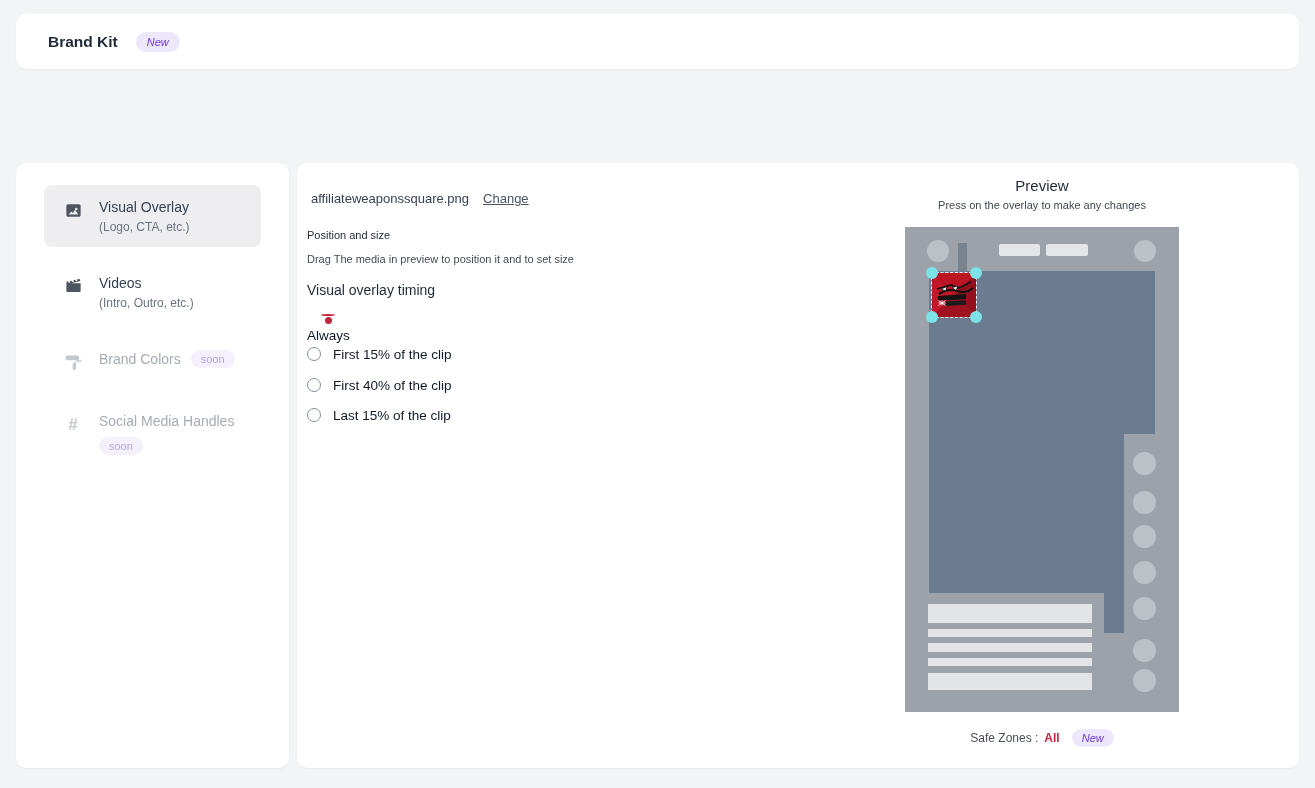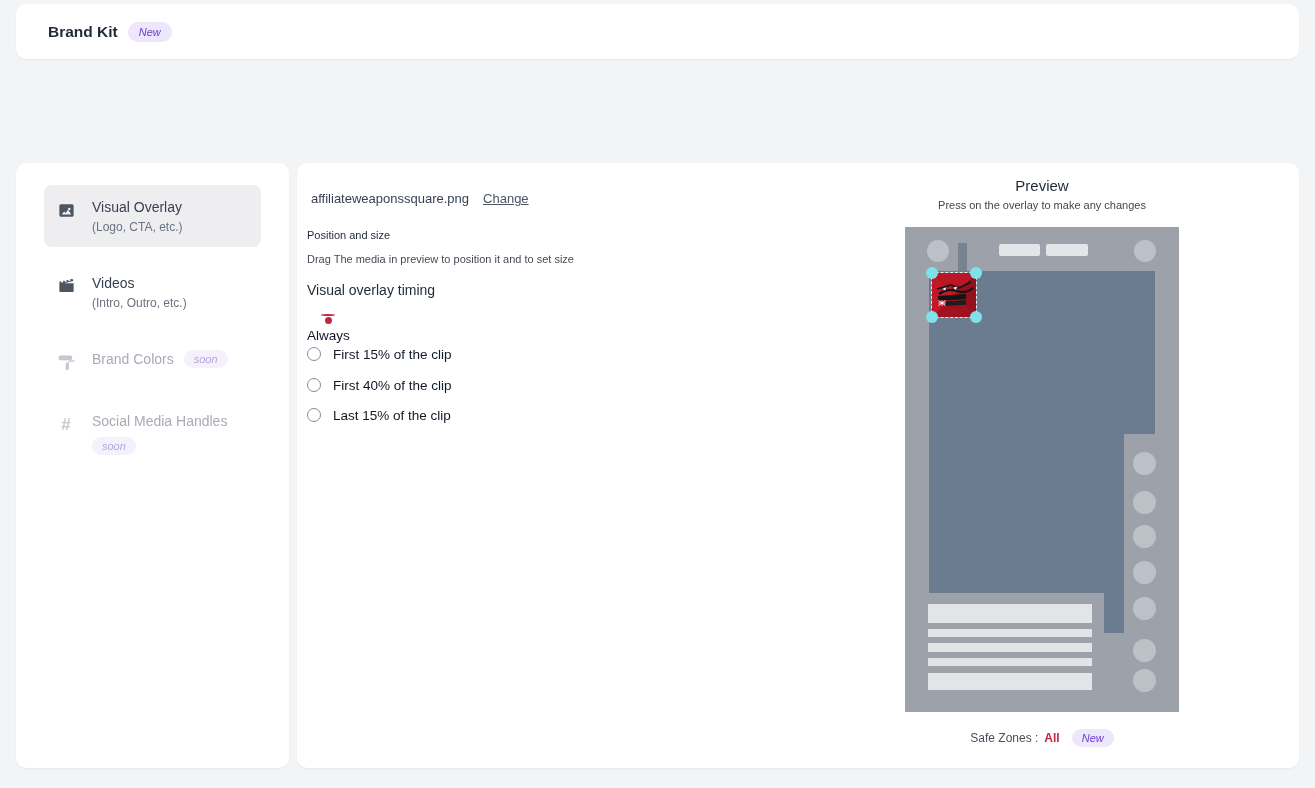--- a/index.html
+++ b/index.html
@@ -2,43 +2,43 @@
 <html><head>
 <meta charset="utf-8">
 <style>
   * { margin:0; padding:0; box-sizing:border-box; }
   html,body { width:1315px; height:788px; background:#F3F4F6; font-family:"Liberation Sans", sans-serif; overflow:hidden; }
   .page { position:relative; width:1315px; height:788px; }
 
   .card { position:absolute; background:#fff; border-radius:10px; box-shadow:0 1px 2px rgba(16,24,40,.05); }
 
   
-  .header { left:16px; top:4px; width:1283px; height:55px; display:flex; align-items:center; padding:0 24px 0 32px; }
+  .header { left:16px; top:14px; width:1283px; height:55px; display:flex; align-items:center; padding:0 24px 0 32px;gap:8px; }
   .header-title { font-size:15.5px; font-weight:700; color:#1F2937; }
   .pill-badge { margin-left:10px; background:#EDE7FB; color:#6D3BD1; font-style:italic; font-size:11px; padding:4px 11px; border-radius:999px; }
   .breadcrumb { margin-left:auto; display:flex; align-items:center; gap:10px; font-size:13.5px; }
   .bc-link { color:#4A5159; cursor:pointer; }
   .bc-current { color:#32383F; font-weight:500; }
   .chev { width:14px; height:14px; }
 
   
   .toolbar { left:16px; top:94px; width:1283px; height:54px; display:flex; align-items:center; padding:0 15px 0 30px; }
   .kit-name { font-size:14px; color:#1F2937; }
   .edit-ic { margin-left:10px; width:15px; height:15px; cursor:pointer; }
   .create-btn { margin-left:auto; background:#C2263F; color:#fff; font-size:12.5px; border:none; border-radius:6px; height:29px; padding:0 15px; cursor:pointer; font-family:"Liberation Sans", sans-serif; }
 
   
   .sidebar { left:16px; top:163px; width:273px; height:605px; padding:22px 28px; }
-  .side-item { display:flex; align-items:flex-start; gap:16px; padding:13px 12px; border-radius:8px; margin-bottom:14px; cursor:pointer; }
+  .side-item { display:flex; align-items:flex-start; gap:16px; padding:13px 19px; border-radius:8px; margin-bottom:14px; cursor:pointer; }
   .side-item.selected { background:#EEEEF1; }
   .side-ico { width:20px; height:20px; flex:0 0 20px; margin-top:2px; display:flex; align-items:center; justify-content:center; }
   .side-label { font-size:14px; color:#374151; line-height:18px; }
   .side-sub { font-size:12px; color:#6B7280; margin-top:4px; }
   .side-item.disabled .side-label { color:#A6ACB5; }
-  .soon-badge { background:#F4F1FC; color:#B4A7DE; font-style:italic; font-size:11px; padding:3px 10px; border-radius:999px; display:inline-block; }
+  .soon-badge { background:#F4F1FC; color:#B4A7DE; font-size:11px; padding:3px 10px; border-radius:999px; display:inline-block; }
   .inline-row { display:flex; align-items:center; gap:10px; }
   .hash-glyph { font-size:17px; font-weight:700; color:#C4C8CF; line-height:1; }
 
   
   .main { left:297px; top:163px; width:1002px; height:605px; }
   .file-row { position:absolute; left:14px; top:28px; display:flex; align-items:center; gap:14px; }
   .file-name { font-size:13px; color:#374151; }
   .change-link { font-size:13px; color:#4B5563; text-decoration:underline; cursor:pointer; }
   .sec-title { position:absolute; left:10px; font-size:11px; color:#1F2937; }
   .sec-hint { position:absolute; left:10px; font-size:11px; color:#454C55; }

